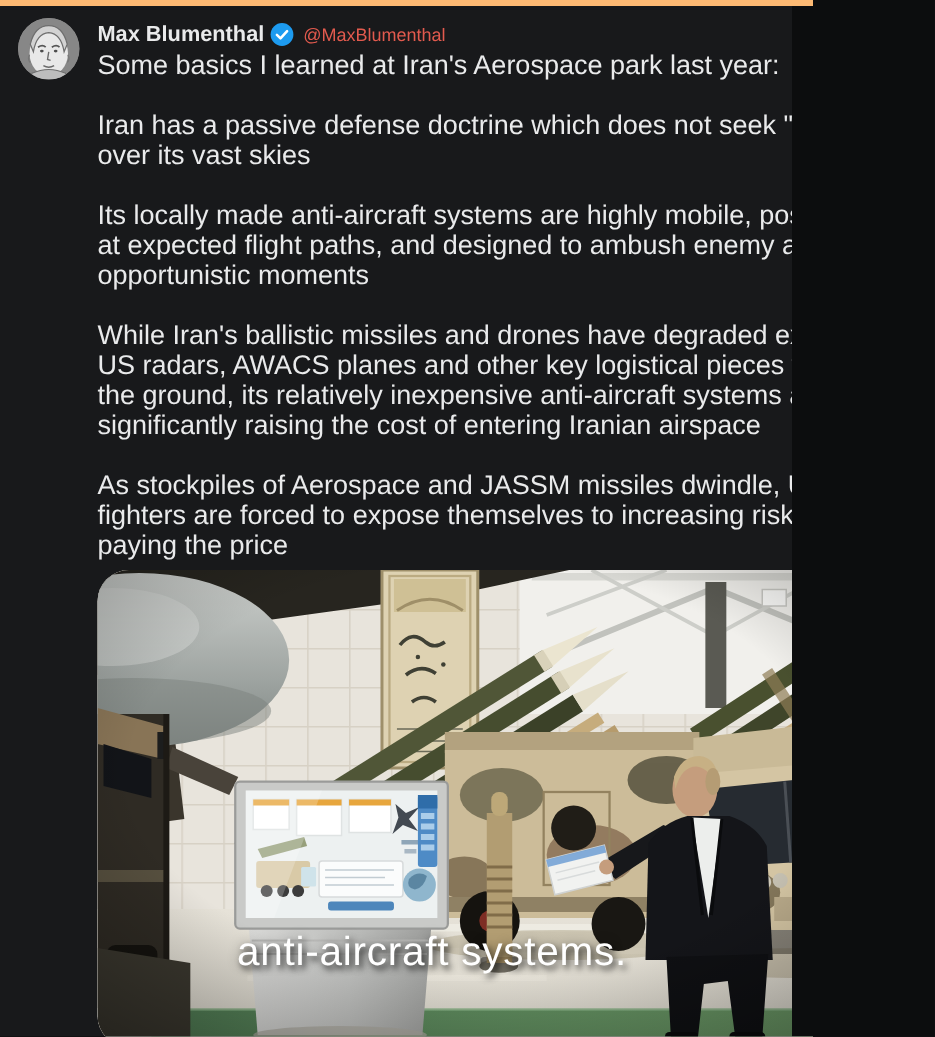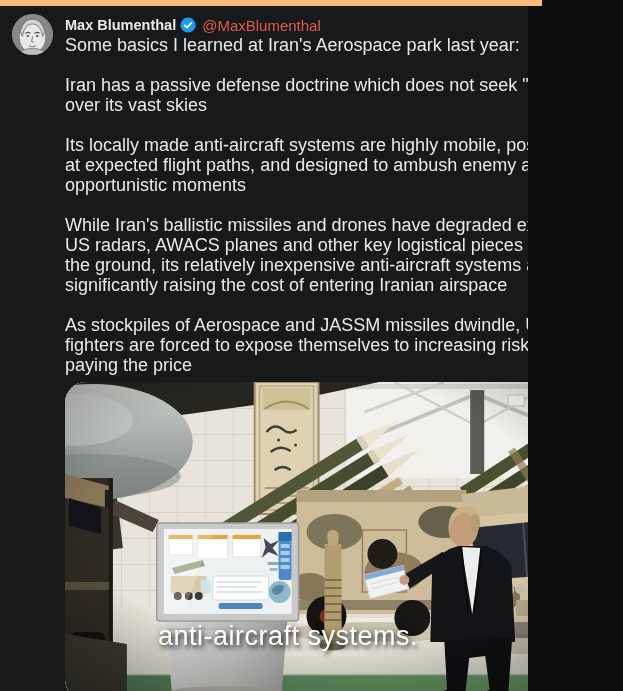--- a/index.html
+++ b/index.html
@@ -1,26 +1,26 @@
 <!DOCTYPE html>
 <html><head>
 <meta charset="utf-8">
 <style>
   html,body{margin:0;padding:0;background:#0c0d0e;}
   *{box-sizing:border-box;}
   .page{position:relative;width:542px;height:691px;background:#18191b;overflow:hidden;
-        font-family:"Liberation Sans",sans-serif;border-top:6px solid #fdba74;}
+        font-family:"Liberation Sans",sans-serif;border-top:4px solid #fdba74;}
   .gutter{position:absolute;right:0;top:0;width:14px;height:100%;background:#0c0d0e;}
   .avatar{position:absolute;left:12px;top:8px;width:41px;height:41px;border-radius:50%;overflow:hidden;background:#8a8a8a;}
   .avatar svg{display:block;width:100%;height:100%;}
   .content{position:absolute;left:65px;top:8px;width:537px;}
   .hdr{display:flex;align-items:center;height:20px;margin-top:1px;}
   .name{color:#e9eaeb;font-weight:bold;font-size:14.5px;}
   .badge{width:16px;height:16px;margin-left:4px;display:inline-flex;}
-  .handle{color:#e25a4e;font-size:15px;margin-left:6px;}
+  .handle{color:#e25a4e;font-size:12px;margin-left:6px;}
   .time{color:#bef264;font-size:14px;margin-left:auto;padding-right:8px;}
   .body{margin-top:0;color:#e9eaeb;font-size:18px;line-height:20px;width:537px;}
   .body p{margin:0 0 20px 0;}
   .body p:last-child{margin-bottom:0;}
   .media{position:relative;margin-top:7px;width:537px;height:318px;border-radius:21px;
          overflow:hidden;background:#e8e4dc;cursor:pointer;}
   .media svg.scene{display:block;width:100%;height:100%;}
   .subtitle{position:absolute;left:93px;top:239px;color:#ffffff;font-size:27px;letter-spacing:.5px;
             text-shadow:2px 3px 4px rgba(0,0,0,.7),0 0 8px rgba(0,0,0,.35);white-space:nowrap;}
   .stats{display:flex;align-items:flex-end;margin-top:9px;color:#6f7479;}

